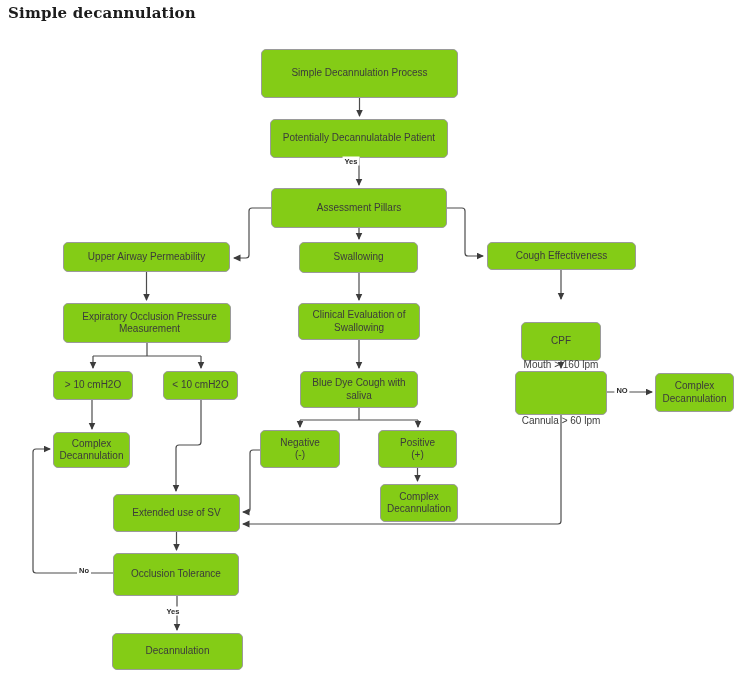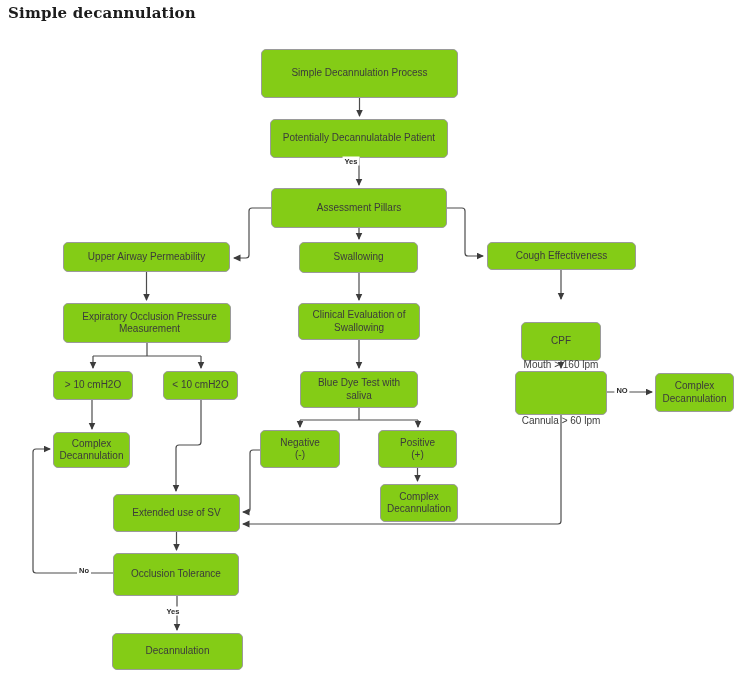--- a/index.html
+++ b/index.html
@@ -160,21 +160,21 @@
 
   <div class="node" style="left:53px;top:371px;width:80px;height:29px;">
     <span>&gt; 10 cmH2O</span>
   </div>
 
   <div class="node" style="left:163px;top:371px;width:75px;height:29px;">
     <span>&lt; 10 cmH2O</span>
   </div>
 
   <div class="node" style="left:300px;top:371px;width:118px;height:37px;">
-    <span>Blue Dye Test  with</span>
+    <span>Blue Dye Cough  with</span>
     <span>saliva</span>
   </div>
 
   <div class="node" style="left:515px;top:371px;width:92px;height:44px;gap:44px;">
     <span>Mouth &gt; 160 lpm</span>
     <span>Cannula &gt; 60 lpm</span>
   </div>
 
   <div class="node" style="left:655px;top:373px;width:79px;height:39px;">
     <span>Complex</span>

